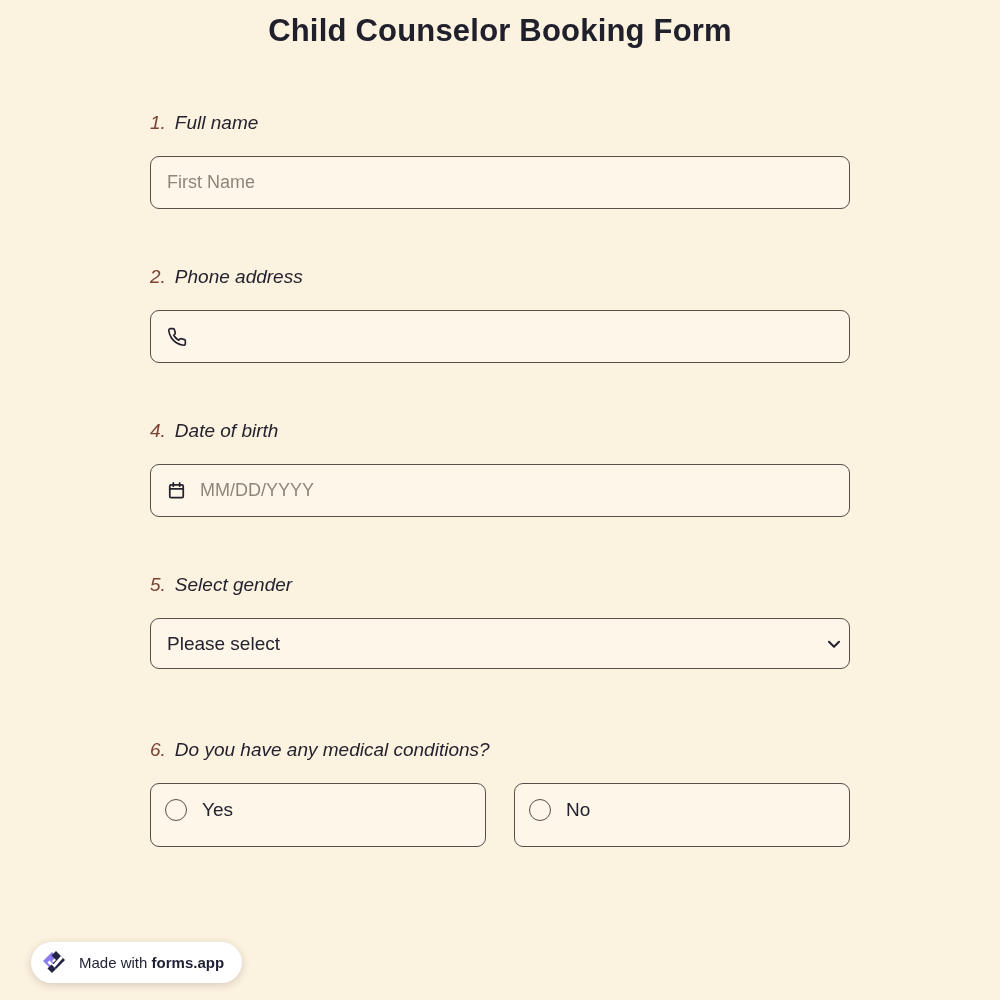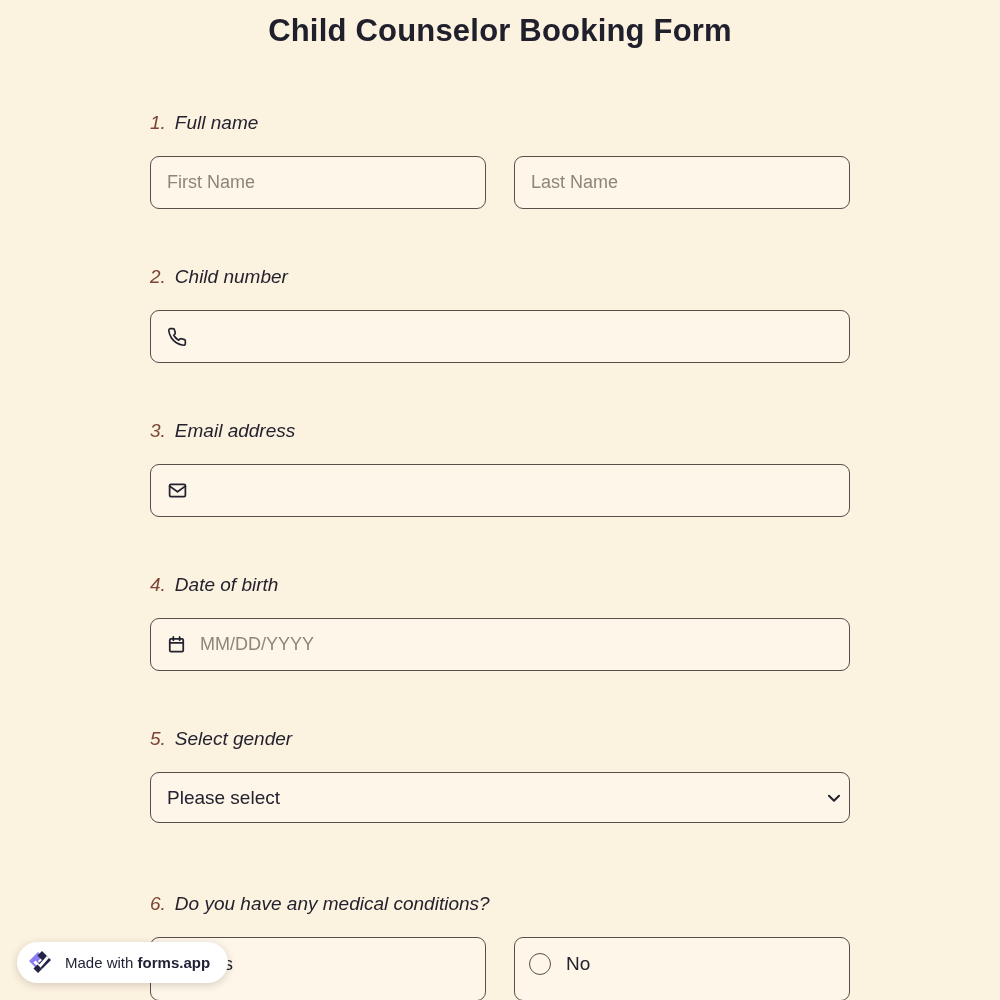--- a/index.html
+++ b/index.html
@@ -98,21 +98,21 @@
     flex: none;
   }
   .option-label {
     font-size: 19px;
     line-height: 22px;
     color: #23222e;
     margin-left: 15px;
   }
   .badge {
     position: absolute;
-    left: 17px;
+    left: 31px;
     top: 942px;
     height: 41px;
     display: flex;
     align-items: center;
     background: #ffffff;
     border-radius: 21px;
     padding: 0 18px 0 7px;
     box-shadow: 0 2px 8px rgba(40,30,20,0.18);
     cursor: pointer;
     z-index: 5;
@@ -130,54 +130,37 @@
     <h1 class="form-title">Child Counselor Booking Form</h1>
 
     <div class="question first">
       <div class="q-label">
         <span class="q-num">1.</span><span>Full name</span>
       </div>
       <div class="row">
         <div class="input-box">
           <input type="text" placeholder="First Name" style="">
         </div>
-        <div class="input-box">
-          <input type="text" placeholder="Last Name" style="">
-        </div>
       </div>
     </div>
 
     <div class="question">
       <div class="q-label">
-        <span class="q-num">2.</span><span>Child number</span>
+        <span class="q-num">2.</span><span>Phone address</span>
       </div>
       <div class="input-box">
         <span class="field-icon">
           <svg width="20" height="20" viewBox="0 0 24 24" fill="none" stroke="currentColor" stroke-width="2" stroke-linecap="round" stroke-linejoin="round">
               <path d="M22 16.92v3a2 2 0 0 1-2.18 2 19.79 19.79 0 0 1-8.63-3.07 19.5 19.5 0 0 1-6-6 19.79 19.79 0 0 1-3.07-8.67A2 2 0 0 1 4.11 2h3a2 2 0 0 1 2 1.72 12.84 12.84 0 0 0 .7 2.81 2 2 0 0 1-.45 2.11L8.09 9.91a16 16 0 0 0 6 6l1.27-1.27a2 2 0 0 1 2.11-.45 12.84 12.84 0 0 0 2.81.7A2 2 0 0 1 22 16.92z"></path>
             </svg>
         </span>
         <input type="text" placeholder="" style="">
       </div>
     </div>
 
-    <div class="question">
-      <div class="q-label">
-        <span class="q-num">3.</span><span>Email address</span>
-      </div>
-      <div class="input-box">
-        <span class="field-icon">
-          <svg width="21" height="21" viewBox="0 0 24 24" fill="none" stroke="currentColor" stroke-width="2" stroke-linecap="round" stroke-linejoin="round">
-              <rect x="3" y="5" width="18" height="14" rx="1.5"></rect>
-              <polyline points="3 7 12 13.5 21 7"></polyline>
-            </svg>
-        </span>
-        <input type="text" placeholder="" style="">
-      </div>
-    </div>
 
     <div class="question">
       <div class="q-label">
         <span class="q-num">4.</span><span>Date of birth</span>
       </div>
       <div class="input-box">
         <span class="field-icon">
           <svg width="19" height="19" viewBox="0 0 24 24" fill="none" stroke="currentColor" stroke-width="2.2" stroke-linecap="round" stroke-linejoin="round">
               <rect x="3.5" y="5" width="17" height="16" rx="1.5"></rect>
               <line x1="8" y1="2.5" x2="8" y2="6.5"></line>

